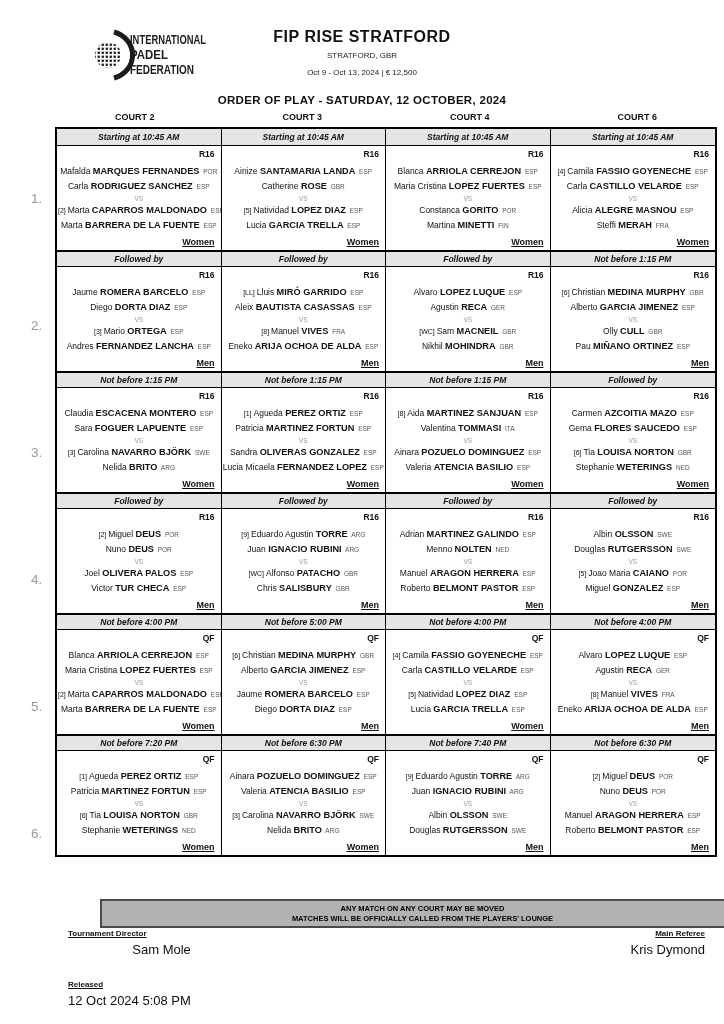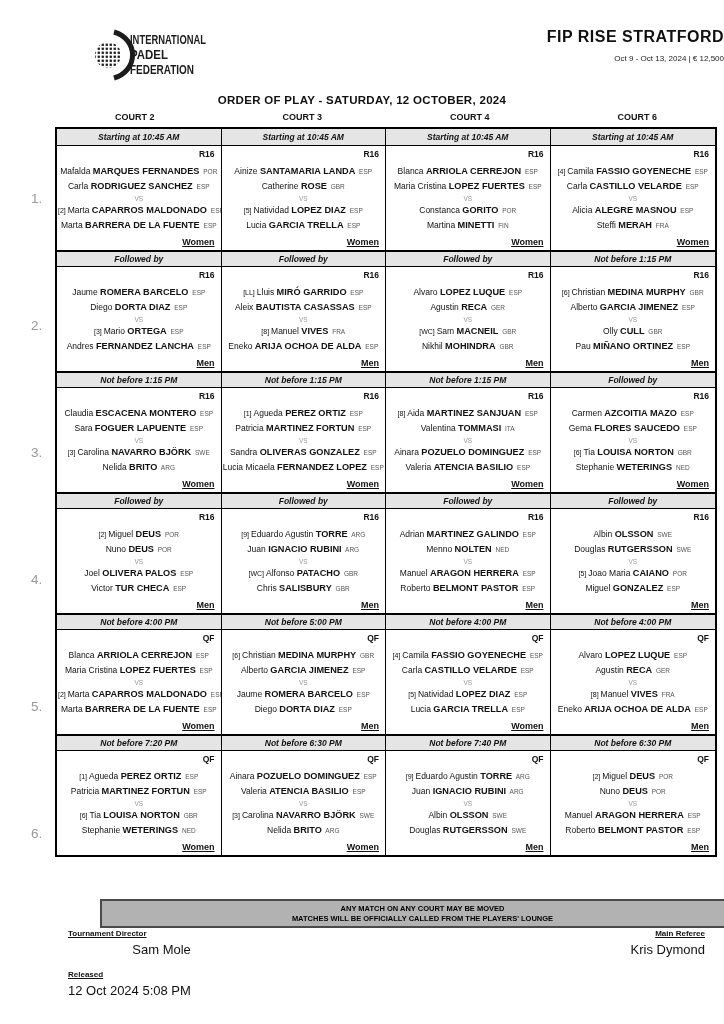--- a/index.html
+++ b/index.html
@@ -1,21 +1,21 @@
 <!DOCTYPE html>
 <html><head>
 <meta charset="utf-8">
 <style>
   * { box-sizing: border-box; margin: 0; padding: 0; }
   html,body { width:724px; height:1024px; background:#fff; color:#111;
     font-family:"Liberation Sans","DejaVu Sans",sans-serif; position:relative; overflow:hidden; }
 
   
   .logo { position:absolute; left:93px; top:27px; }
-  .title-block { position:absolute; left:0; top:28px; width:724px; text-align:right; }
+  .title-block { position:absolute; left:0; top:28px; width:724px; text-align:center; }
   .event-title { font-size:16px; font-weight:bold; letter-spacing:.5px; }
   .event-sub   { font-size:8px;  margin-top:5px; color:#222; }
   .event-dates { font-size:8px;  margin-top:8px; color:#222; }
   .oop-title { position:absolute; left:0; top:94px; width:724px; text-align:center;
                font-size:11.5px; font-weight:bold; letter-spacing:.3px; }
 
   
   .court-hdrs { position:absolute; left:55px; top:112px; width:662px;
                 display:grid; grid-template-columns:repeat(4,1fr);gap:8px; }
   .court-hdrs div { text-align:center; font-weight:bold; font-size:9px; }
@@ -45,21 +45,21 @@
                          color:#999; font-size:13.5px; }
 
   
   .notice { position:absolute; left:60px; top:899px; width:645px; background:#b2b2b2;
             border:2px solid #4a4a4a; text-align:center; padding:3px 0 2px;margin-left:40px; }
   .notice div { font-size:7.5px; font-weight:bold; line-height:10px; color:#000; }
   .foot-left  { position:absolute; left:68px;  top:929px; }
   .foot-right { position:absolute; right:19px; top:929px; text-align:right; }
   .foot-label { font-size:8px; font-weight:bold; text-decoration:underline; }
   .foot-val   { font-size:13px; margin-top:4px;text-align:right; }
-  .foot-gap   { margin-top:13px; }
+  .foot-gap   { margin-top:23px; }
 </style>
 </head>
 <body>
 
 <div class="logo">
   <svg width="118" height="54" viewBox="0 0 118 54">
     <defs>
       <pattern id="dots" width="4" height="4" patternUnits="userSpaceOnUse">
         <rect x="0.6" y="0.6" width="2.3" height="2.3" fill="#1c1c1c"></rect>
       </pattern>
@@ -67,20 +67,21 @@
     <circle cx="15" cy="28" r="13" fill="url(#dots)"></circle>
     <path d="M21 5 A 26 24 0 0 1 21 51" stroke="#1c1c1c" stroke-width="5" fill="none"></path>
     <text x="37" y="17" font-size="13.5" font-weight="bold" fill="#1c1c1c" textLength="76" lengthAdjust="spacingAndGlyphs">INTERNATIONAL</text>
     <text x="37" y="32" font-size="13.5" font-weight="bold" fill="#1c1c1c" textLength="38" lengthAdjust="spacingAndGlyphs">PADEL</text>
     <text x="37" y="47" font-size="13.5" font-weight="bold" fill="#1c1c1c" textLength="64" lengthAdjust="spacingAndGlyphs">FEDERATION</text>
   </svg>
 </div>
 
 <div class="title-block">
   <div class="event-title">FIP RISE STRATFORD</div>
+  <div class="event-sub">STRATFORD, GBR</div>
   <div class="event-dates">Oct 9 - Oct 13, 2024  |  € 12,500</div>
 </div>
 
 <div class="oop-title">ORDER OF PLAY - SATURDAY, 12 OCTOBER, 2024</div>
 
 <div class="court-hdrs">
   <div>COURT 2</div>
   <div>COURT 3</div>
   <div>COURT 4</div>
   <div>COURT 6</div>

